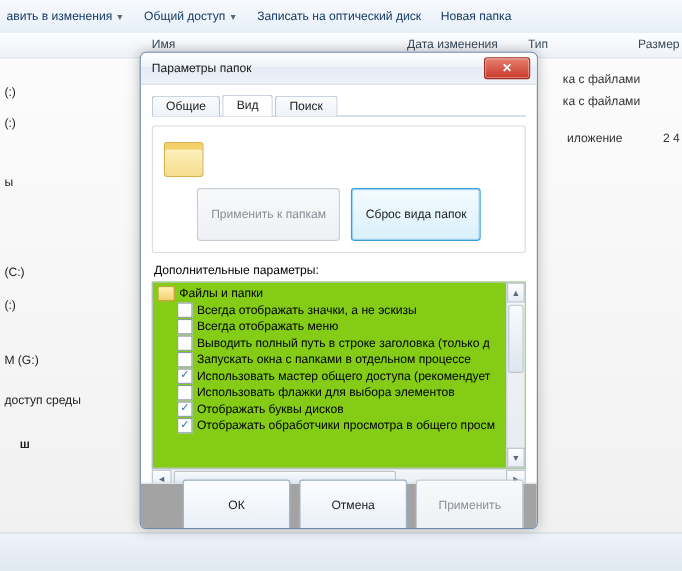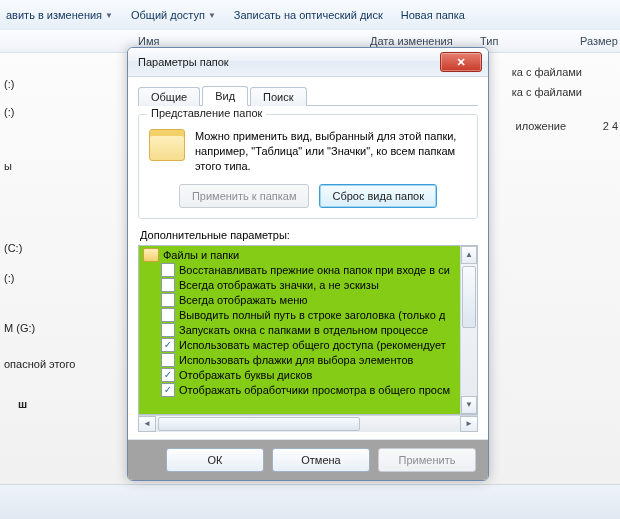--- a/index.html
+++ b/index.html
@@ -37,21 +37,21 @@
 .tab.active{background:#fff;border-bottom:1px solid #fff;top:1px;z-index:2}
 
 
 .group{border:1px solid #d6dde6;border-radius:3px;padding:8px 10px 10px 10px;margin-bottom:10px;position:relative}
 .group .legend{position:absolute;top:-8px;left:8px;background:#fff;padding:0 4px;color:#1a1a1a}
 .desc{display:flex;gap:10px;margin:6px 0 10px 0}
 .foldericon{width:34px;height:30px;flex:0 0 34px;border:1px solid #d8b24a;border-radius:3px;background:linear-gradient(#fff3c7,#f6dd8e);box-shadow:inset 0 6px 0 #f2d06a}
 .desc p{margin:0;line-height:1.35}
 .btnrow{display:flex;gap:10px;justify-content:center}
 
-.btn{height:22px;padding:0 12px;border:1px solid #9fb1c7;border-radius:3px;background:linear-gradient(#fcfdff,#e9eff7);color:#222;cursor:default;display:inline-flex;align-items:center;justify-content:center}
+.btn{height:22px;padding:12px 12px;border:1px solid #9fb1c7;border-radius:3px;background:linear-gradient(#fcfdff,#e9eff7);color:#222;cursor:default;display:inline-flex;align-items:center;justify-content:center}
 .btn.disabled{color:#8a8f96;background:linear-gradient(#f8f9fb,#eef0f3);border-color:#c6cdd6}
 .btn.accent{border:1px solid #3e9dd6;box-shadow:0 0 0 1px #9fd4f2 inset;background:linear-gradient(#f4fbff,#d9f0fb)}
 
 
 .advlabel{margin:2px 0 4px 2px}
 .advbox{border:1px solid #b8c3cf;height:168px;position:relative;background:#84cc16;display:flex}
 .advlist{flex:1;overflow:hidden;padding:2px 2px 2px 4px;white-space:nowrap}
 .advrow{height:15px;display:flex;align-items:center;gap:4px}
 .rooticon{width:14px;height:12px;background:linear-gradient(#fff0b7,#f3cf6e);border:1px solid #caa33e;border-radius:2px;flex:0 0 14px}
 .chk{width:12px;height:12px;border:1px solid #8a97a6;background:#fff;flex:0 0 12px;display:flex;align-items:center;justify-content:center;font-size:10px;line-height:1;color:#2b6fb0}
@@ -105,21 +105,21 @@
   <span class="col-type">Тип</span>
   <span class="col-size">Размер</span>
 </div>
 
 <div class="navfrag" style="top:78px">(:)</div>
 <div class="navfrag" style="top:106px">(:)</div>
 <div class="navfrag" style="top:160px">ы</div>
 <div class="navfrag" style="top:242px">(C:)</div>
 <div class="navfrag" style="top:272px">(:)</div>
 <div class="navfrag" style="top:322px">M (G:)</div>
-<div class="navfrag" style="top:358px">опасной этого</div>
+<div class="navfrag" style="top:358px">доступ среды</div>
 <div class="navfrag" style="top:398px;left:18px;font-weight:bold">ш</div>
 
 <div class="rfrag" style="top:66px;right:38px">ка с файлами</div>
 <div class="rfrag" style="top:86px;right:38px">ка с файлами</div>
 <div class="rfrag" style="top:120px;right:54px">иложение</div>
 <div class="rfrag" style="top:120px;right:2px">2 4</div>
 
 <div class="bottombar"></div>
 
 <div class="dialog">
@@ -131,42 +131,35 @@
       </div>
   </div>
   <div class="dlgbody">
     <div class="tabs">
       <div class="tab">Общие</div>
       <div class="tab active">Вид</div>
       <div class="tab">Поиск</div>
     </div>
 
     <div class="group">
-      <div class="legend">Представление папок</div>
       <div class="desc">
         <div class="foldericon"></div>
-        <p>Можно применить вид, выбранный для этой папки, например, "Таблица" или "Значки", ко всем папкам этого типа.</p>
       </div>
       <div class="btnrow">
         <div class="btn disabled">Применить к папкам</div>
         <div class="btn accent">Сброс вида папок</div>
       </div>
     </div>
 
     <div class="advlabel">Дополнительные параметры:</div>
     <div class="advbox">
       <div class="advlist" id="advlist">
           <div class="advrow">
             <div class="rooticon"></div>
             <span class="lbl">Файлы и папки</span>
-          </div>
-          <div class="advrow">
-            <span class="indent"></span>
-            <span class="chk"></span>
-            <span class="lbl">Восстанавливать прежние окна папок при входе в си</span>
           </div>
           <div class="advrow">
             <span class="indent"></span>
             <span class="chk"></span>
             <span class="lbl">Всегда отображать значки, а не эскизы</span>
           </div>
           <div class="advrow">
             <span class="indent"></span>
             <span class="chk"></span>
             <span class="lbl">Всегда отображать меню</span>

